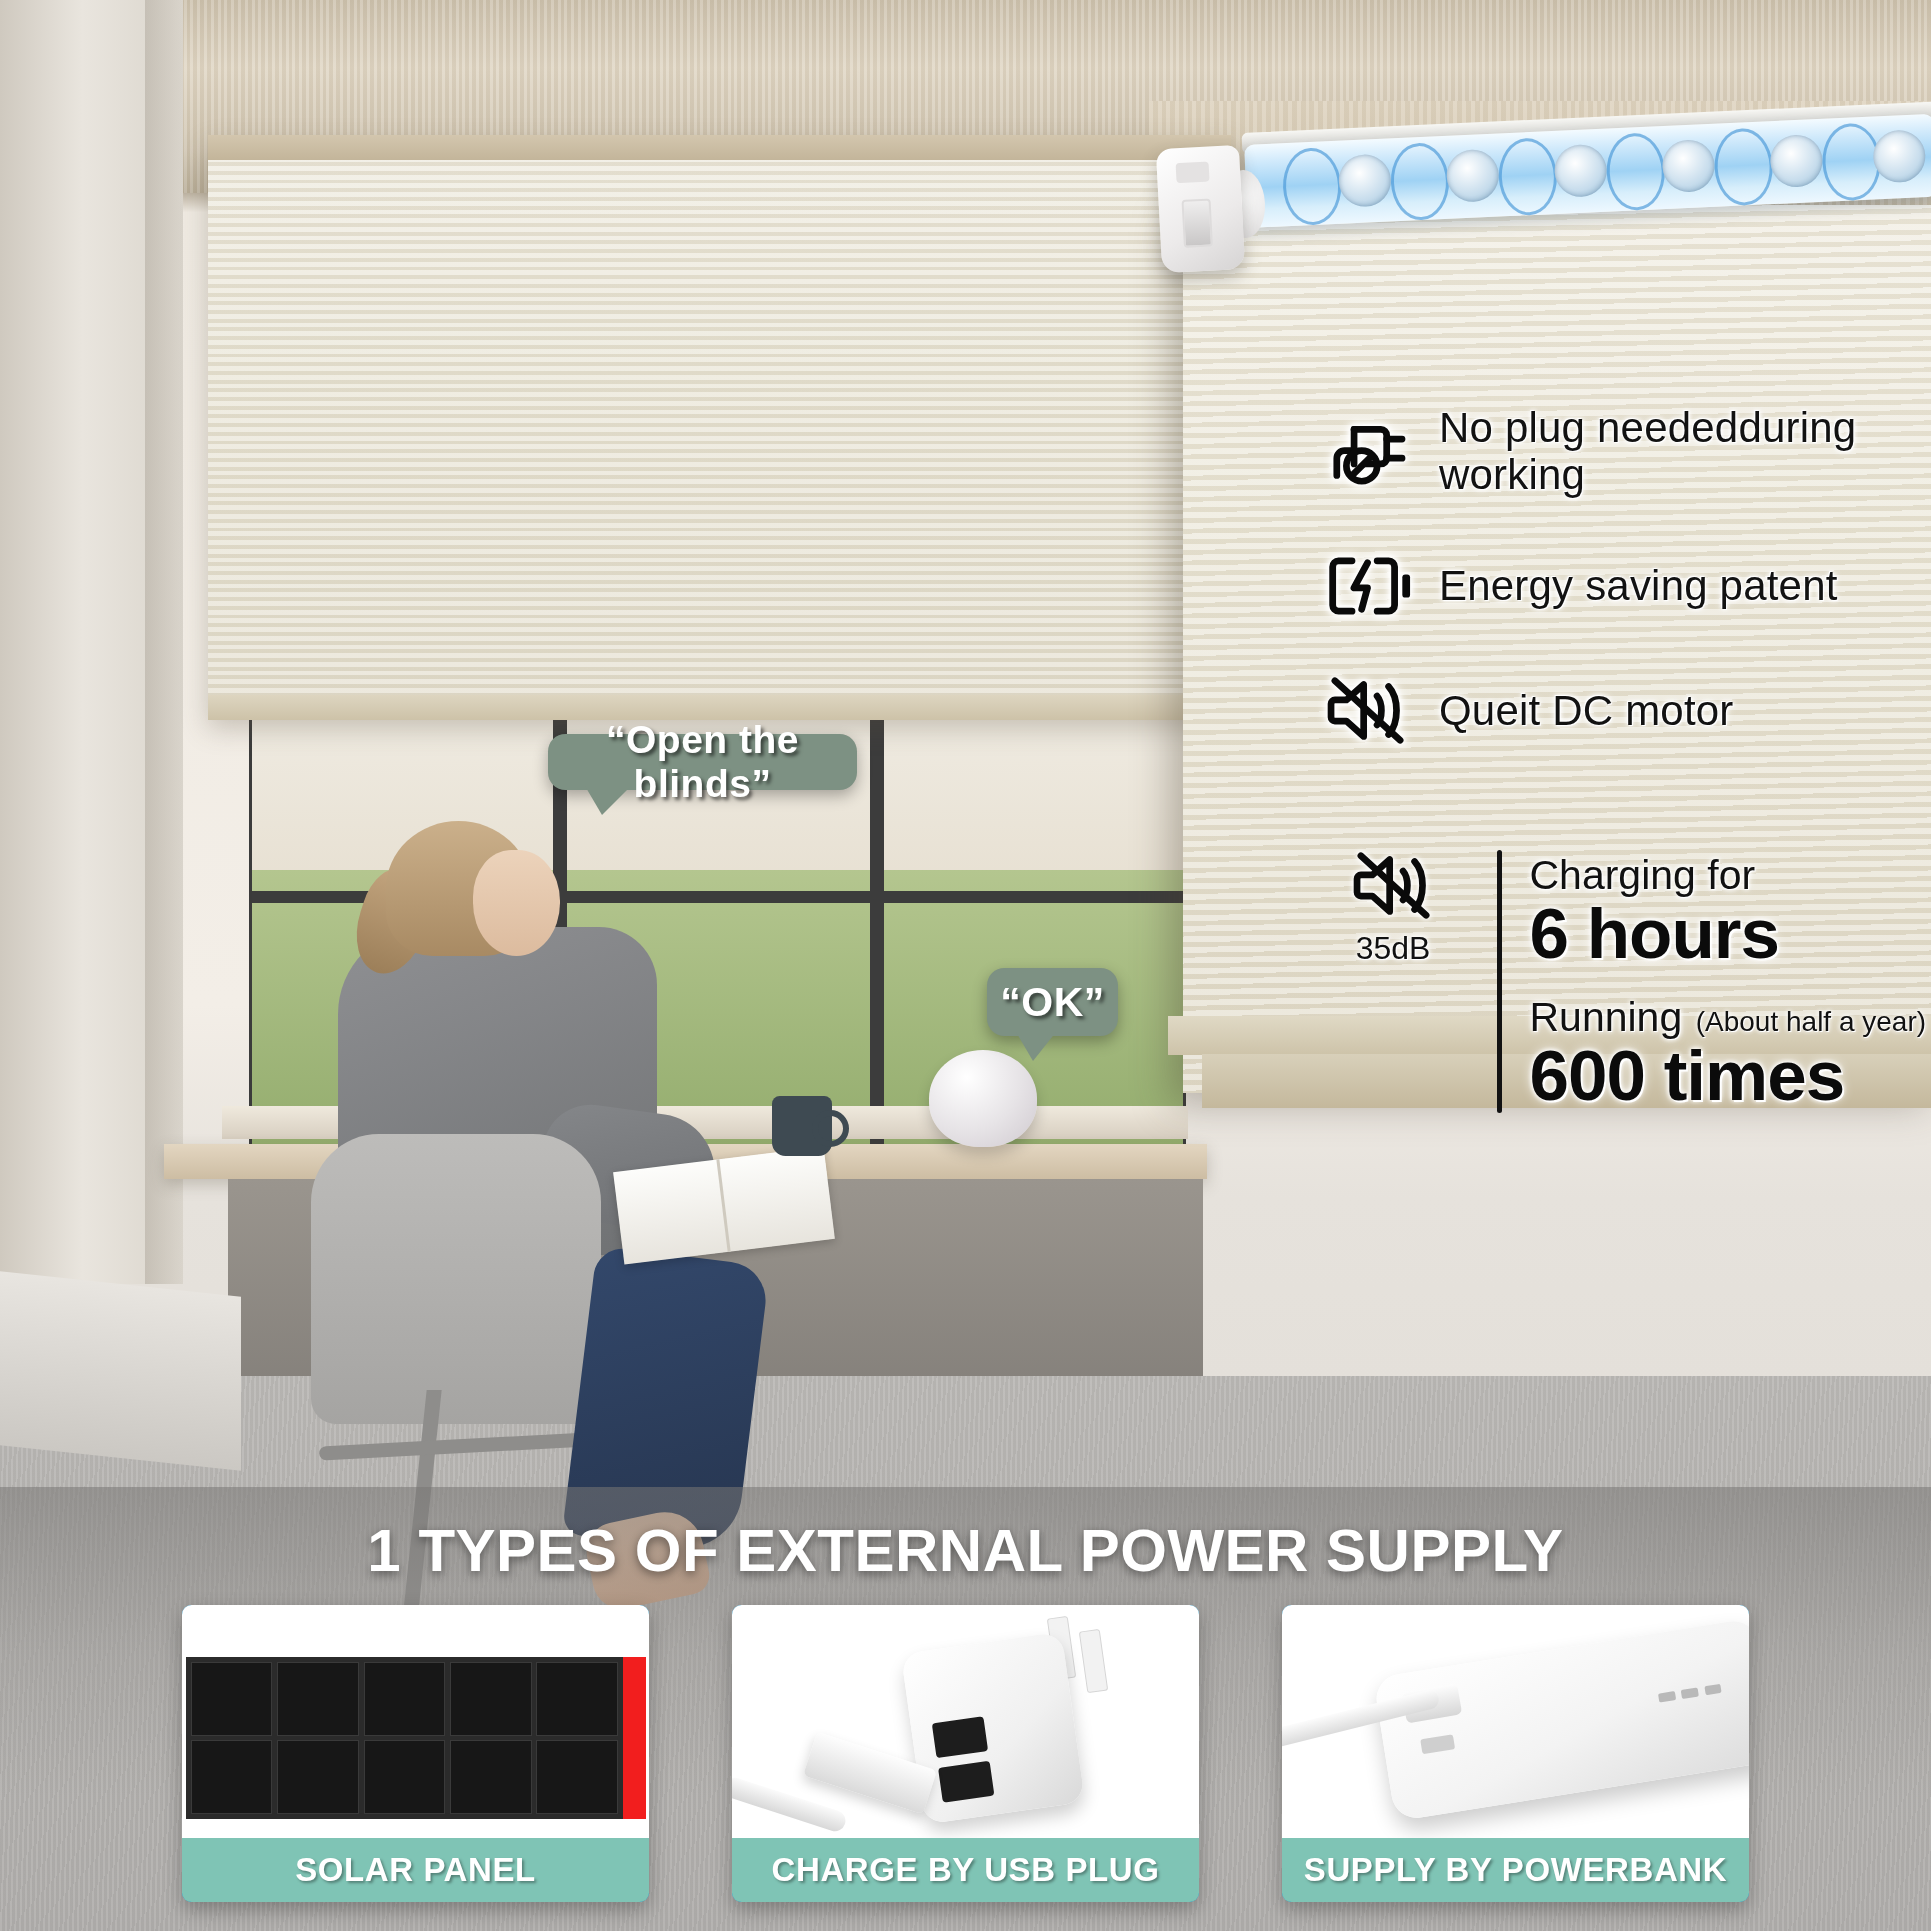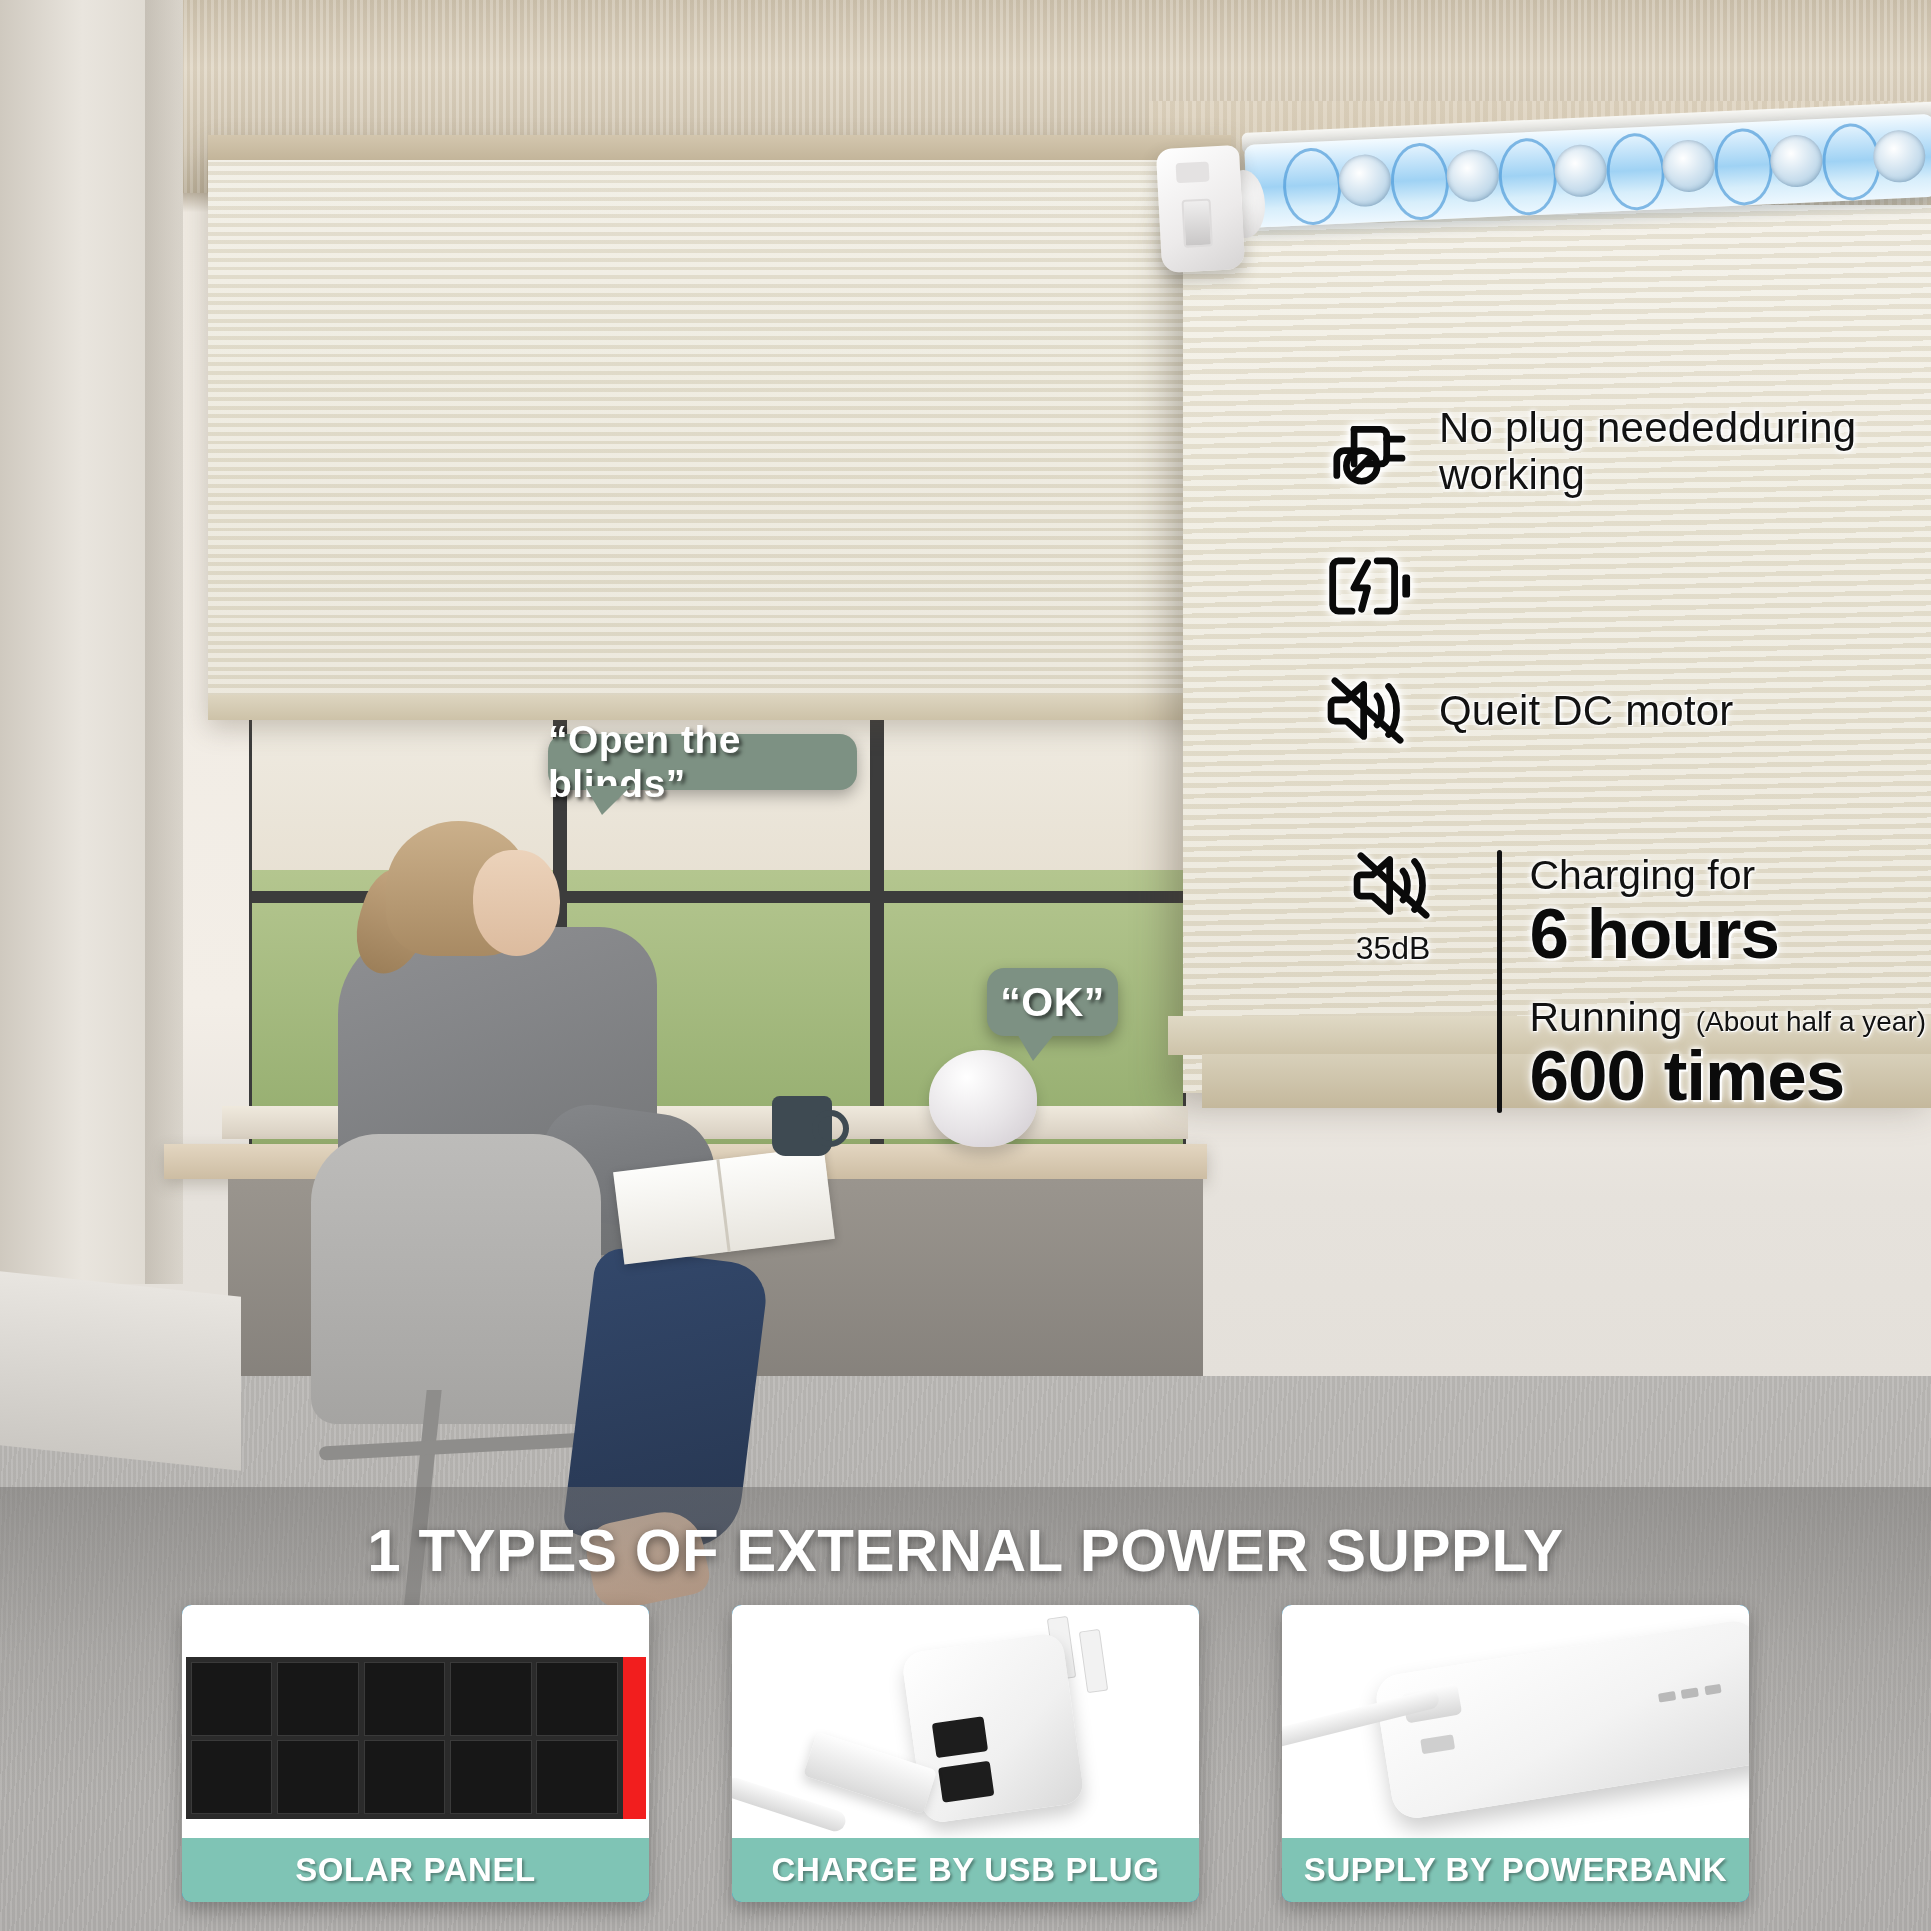--- a/index.html
+++ b/index.html
@@ -168,21 +168,21 @@
   .runline{display:flex;align-items:baseline;margin-top:25px;}
 
   
   .bubble{position:absolute;background:#7d9183;border-radius:17.4px;
     box-shadow:0 5.8px 15.4px rgba(0,0,0,.3);display:flex;align-items:center;justify-content:center;}
   .bubble span{color:#fff;font-weight:bold;letter-spacing:0.5px;
     text-shadow:2.9px 2.9px 3.9px rgba(0,0,0,.55);}
   .bubble:after{content:"";position:absolute;bottom:-25px;left:37px;width:0;height:0;
     border-left:17.4px solid transparent;border-right:29px solid transparent;border-top:29px solid #7d9183;}
   #bubble-open{left:548px;top:734px;width:309px;height:56px;}
-  #bubble-open span{font-size:39px;}
+  #bubble-open span{font-size:39px;text-align:center;}
   #bubble-ok{left:987px;top:968px;width:131px;height:68px;}
   #bubble-ok span{font-size:41px;}
   #bubble-ok:after{left:29px;border-right:23px solid transparent;}
 
   
   .bottom{position:absolute;left:0;top:1487px;width:100%;height:444px;}
   .bottom-scrim{position:absolute;inset:0;background:linear-gradient(180deg,rgba(120,118,116,.55),rgba(150,148,146,.35) 38%,rgba(150,148,146,0) 70%);}
   .headline{position:absolute;left:0;top:1516px;width:100%;text-align:center;
     font-size:60px;font-weight:bold;color:#fff;letter-spacing:0.5px;
     text-shadow:0 2.9px 9.7px rgba(0,0,0,.45);}
@@ -323,20 +323,21 @@
 
     <div class="frow">
       <div class="ico">
         <svg width="89" height="70" viewBox="0 0 92 72" fill="none" stroke="#0a0a0a" stroke-width="7" stroke-linecap="round" stroke-linejoin="round">
           <path d="M30 10H16a6 6 0 0 0-6 6v40a6 6 0 0 0 6 6h14"></path>
           <path d="M56 10h12a6 6 0 0 1 6 6v40a6 6 0 0 1-6 6H56"></path>
           <path d="M46 12 32 38h14L40 60"></path>
           <rect x="82" y="24" width="8" height="24" rx="3" fill="#0a0a0a" stroke="none"></rect>
         </svg>
       </div>
+      <div class="ftxt">Energy saving patent</div>
     </div>
 
     <div class="frow">
       <div class="ico">
         <svg width="89" height="71" viewBox="0 0 92 74" fill="none" stroke="#0a0a0a" stroke-width="7" stroke-linecap="round" stroke-linejoin="round">
           <path d="M12 26h12L42 10v54L24 48H12a4 4 0 0 1-4-4V30a4 4 0 0 1 4-4Z"></path>
           <path d="M56 22c6 7 6 23 0 30"></path>
           <path d="M68 12c11 12 11 38 0 50"></path>
           <path d="M12 6 80 68"></path>
         </svg>

